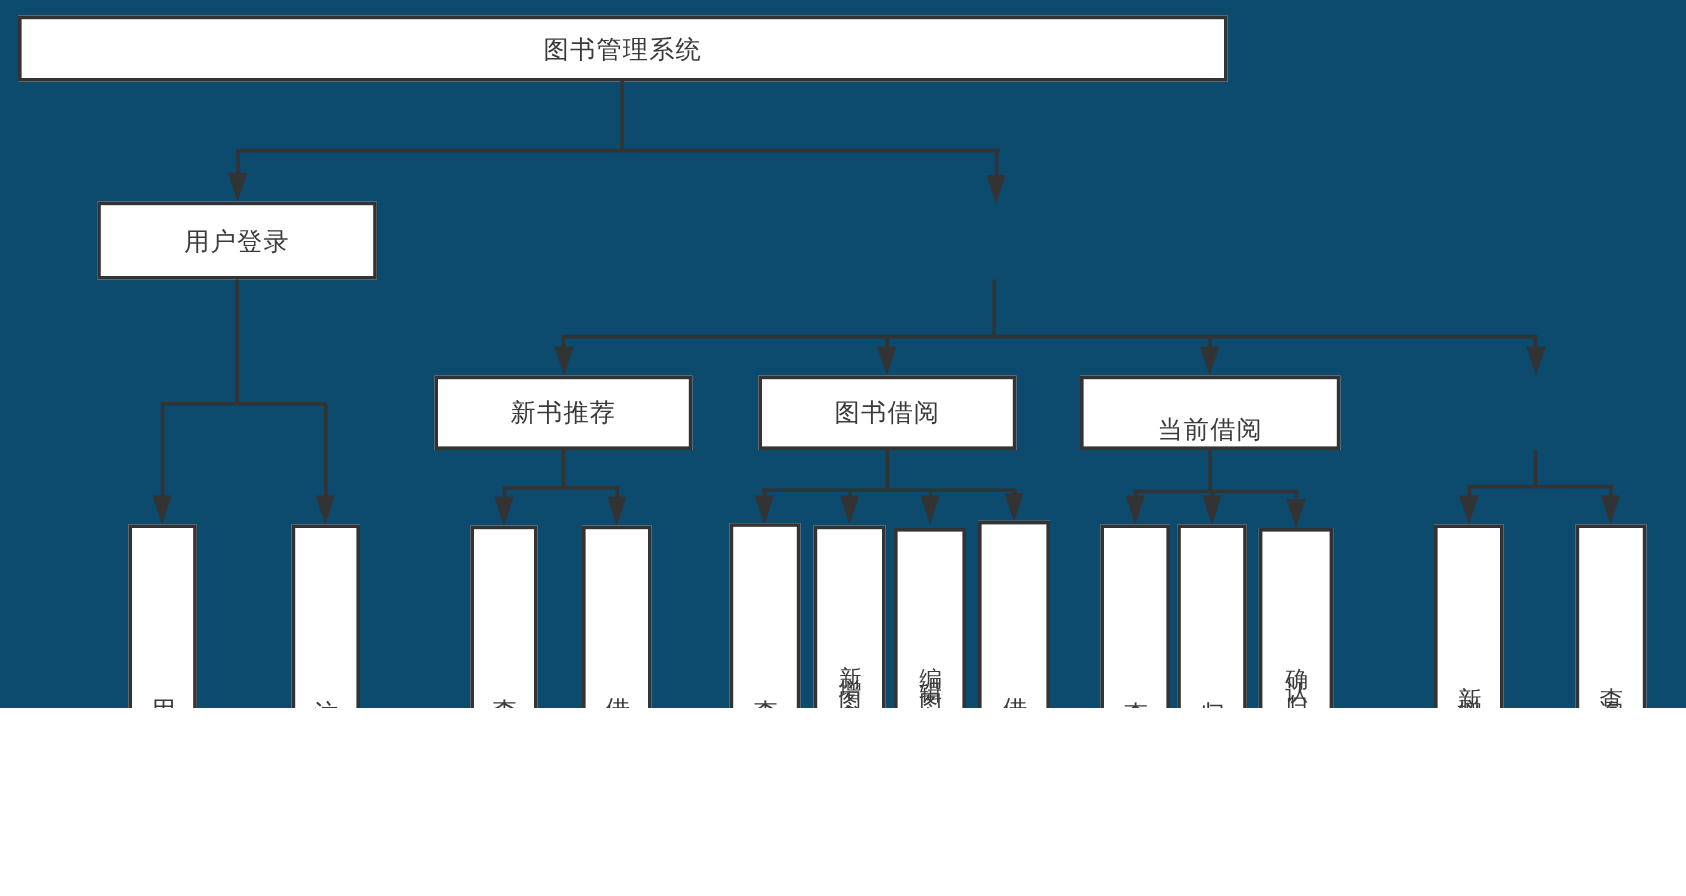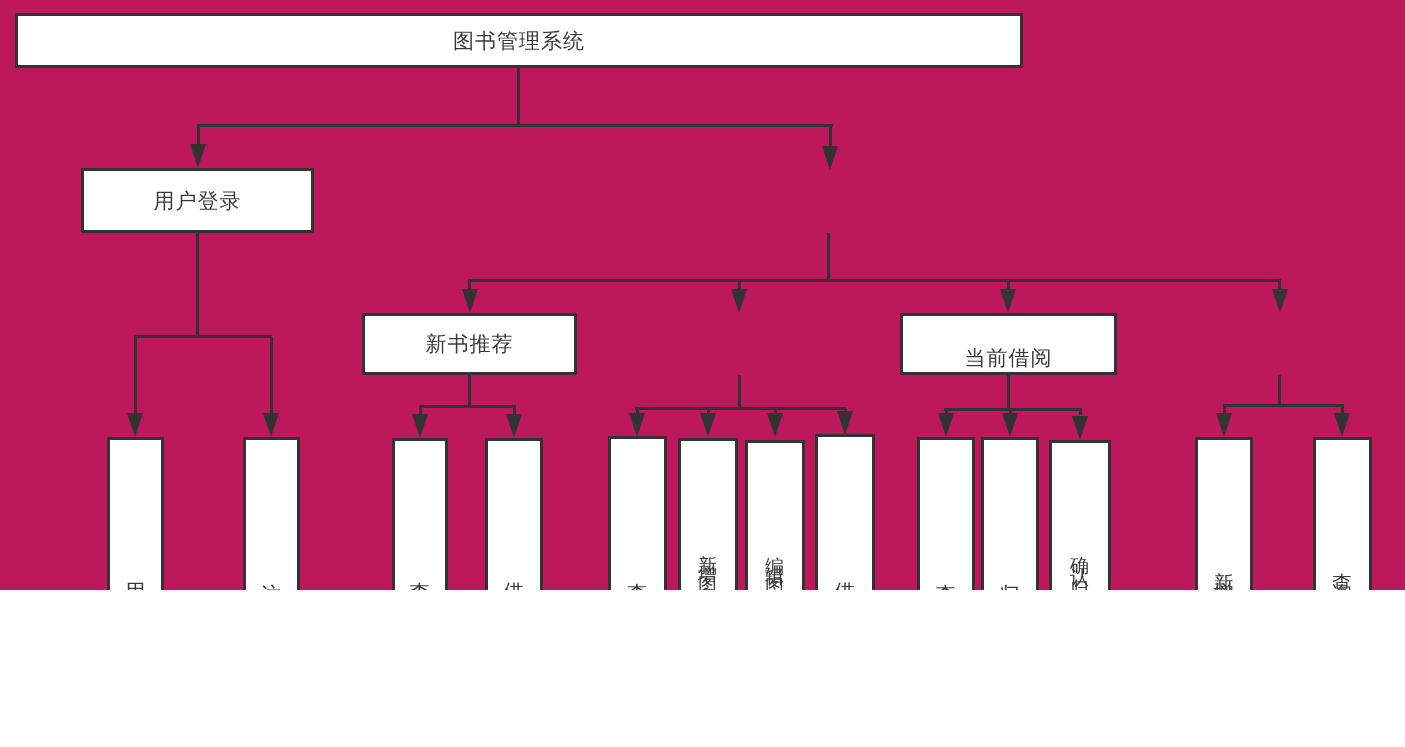--- a/index.html
+++ b/index.html
@@ -1,18 +1,18 @@
 <!DOCTYPE html>
 <html><head>
 <meta charset="utf-8">
 <title>Diagram</title>
 <style>
   html,body{margin:0;padding:0;background:#ffffff;}
   #canvas{
-    position:relative;width:1405px;height:590px;background:#be185d;overflow:hidden;
+    position:relative;width:1405px;height:590px;background:#0c4a6e;overflow:hidden;
     font-family:"Liberation Sans","DejaVu Sans",sans-serif;color:#3a3a3a;
   }
   .box{
     position:absolute;box-sizing:border-box;border:3px solid #333333;background:#ffffff;
     display:flex;align-items:center;justify-content:center;
     font-size:21px;letter-spacing:1px;white-space:nowrap;
   }
   .vbox{
     position:absolute;box-sizing:border-box;border:3px solid #333333;background:#ffffff;
     display:flex;align-items:center;justify-content:center;
@@ -68,20 +68,23 @@
   <div class="arr" style="left:462px;top:289px;"></div>
   <div class="vl" style="left:738px;top:281px;height:10px;"></div>
   <div class="arr" style="left:731px;top:289px;"></div>
   <div class="vl" style="left:1007px;top:281px;height:10px;"></div>
   <div class="arr" style="left:1000px;top:289px;"></div>
   <div class="vl" style="left:1278px;top:281px;height:10px;"></div>
   <div class="arr" style="left:1272px;top:289px;"></div>
 
   <div class="box" style="left:362px;top:313px;width:215px;height:62px;">
     <span>新书推荐</span>
+  </div>
+  <div class="box" style="left:632px;top:313px;width:215px;height:62px;">
+    <span>图书借阅</span>
   </div>
   <div class="box" style="left:900px;top:313px;width:217px;height:62px;align-items:flex-end;">
     <span>当前借阅</span>
   </div>
 
   <div class="vl" style="left:468px;top:375px;height:32px;"></div>
   <div class="hl" style="left:419px;top:405px;width:97px;"></div>
   <div class="vl" style="left:419px;top:408px;height:8px;"></div>
   <div class="arr" style="left:412px;top:414px;"></div>
   <div class="vl" style="left:513px;top:408px;height:8px;"></div>

